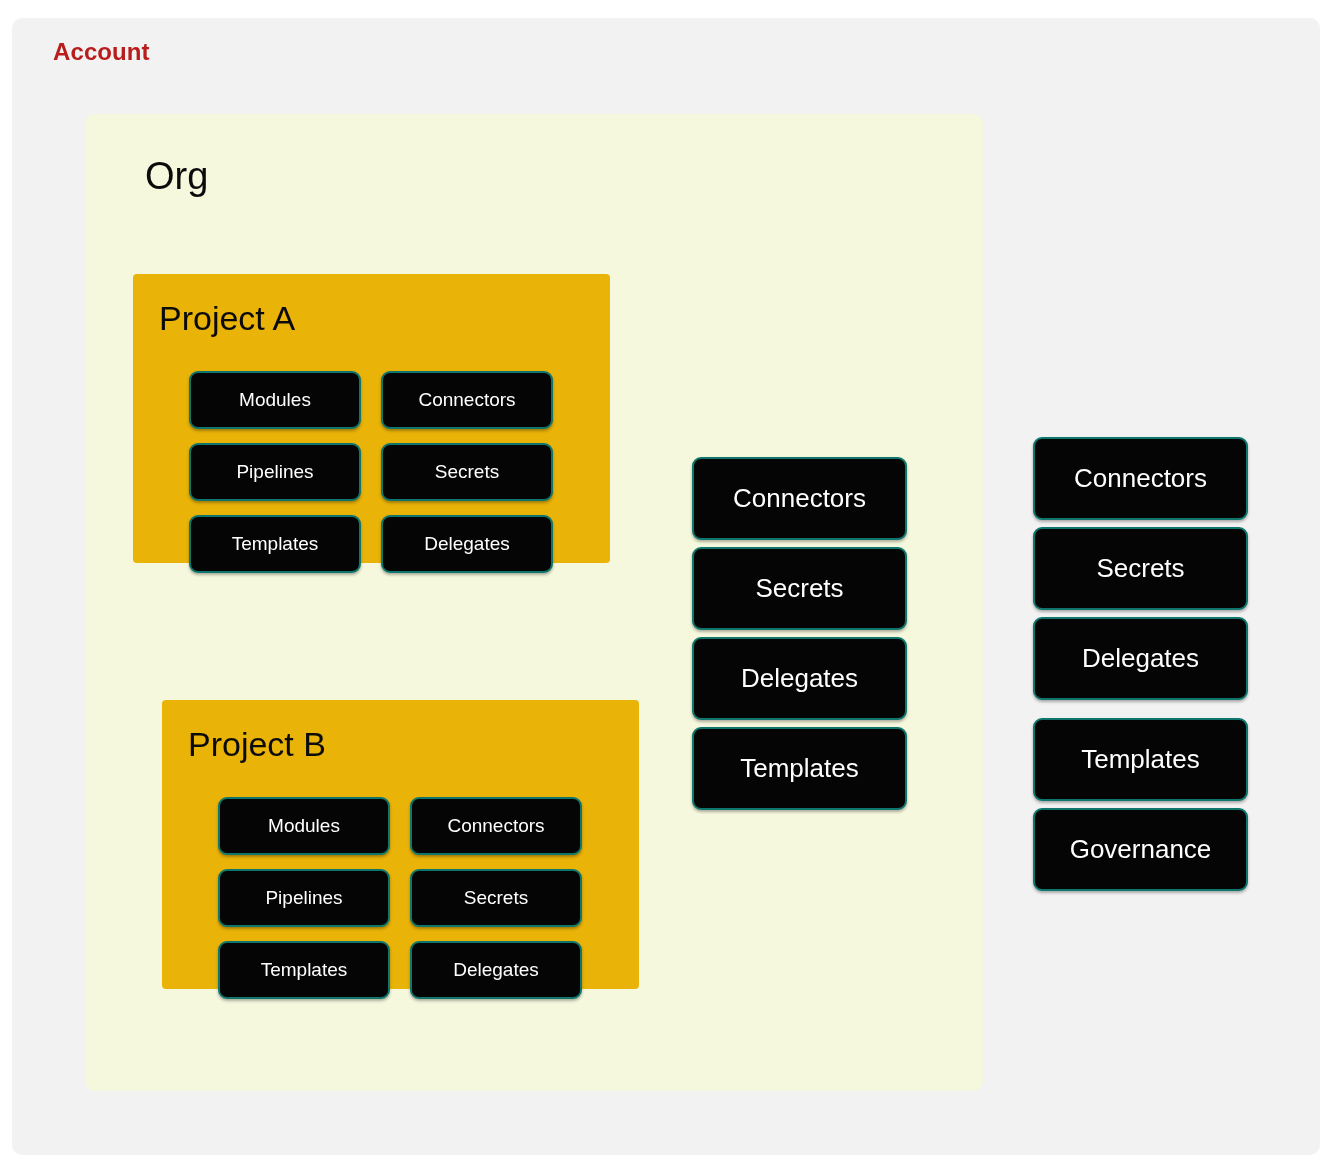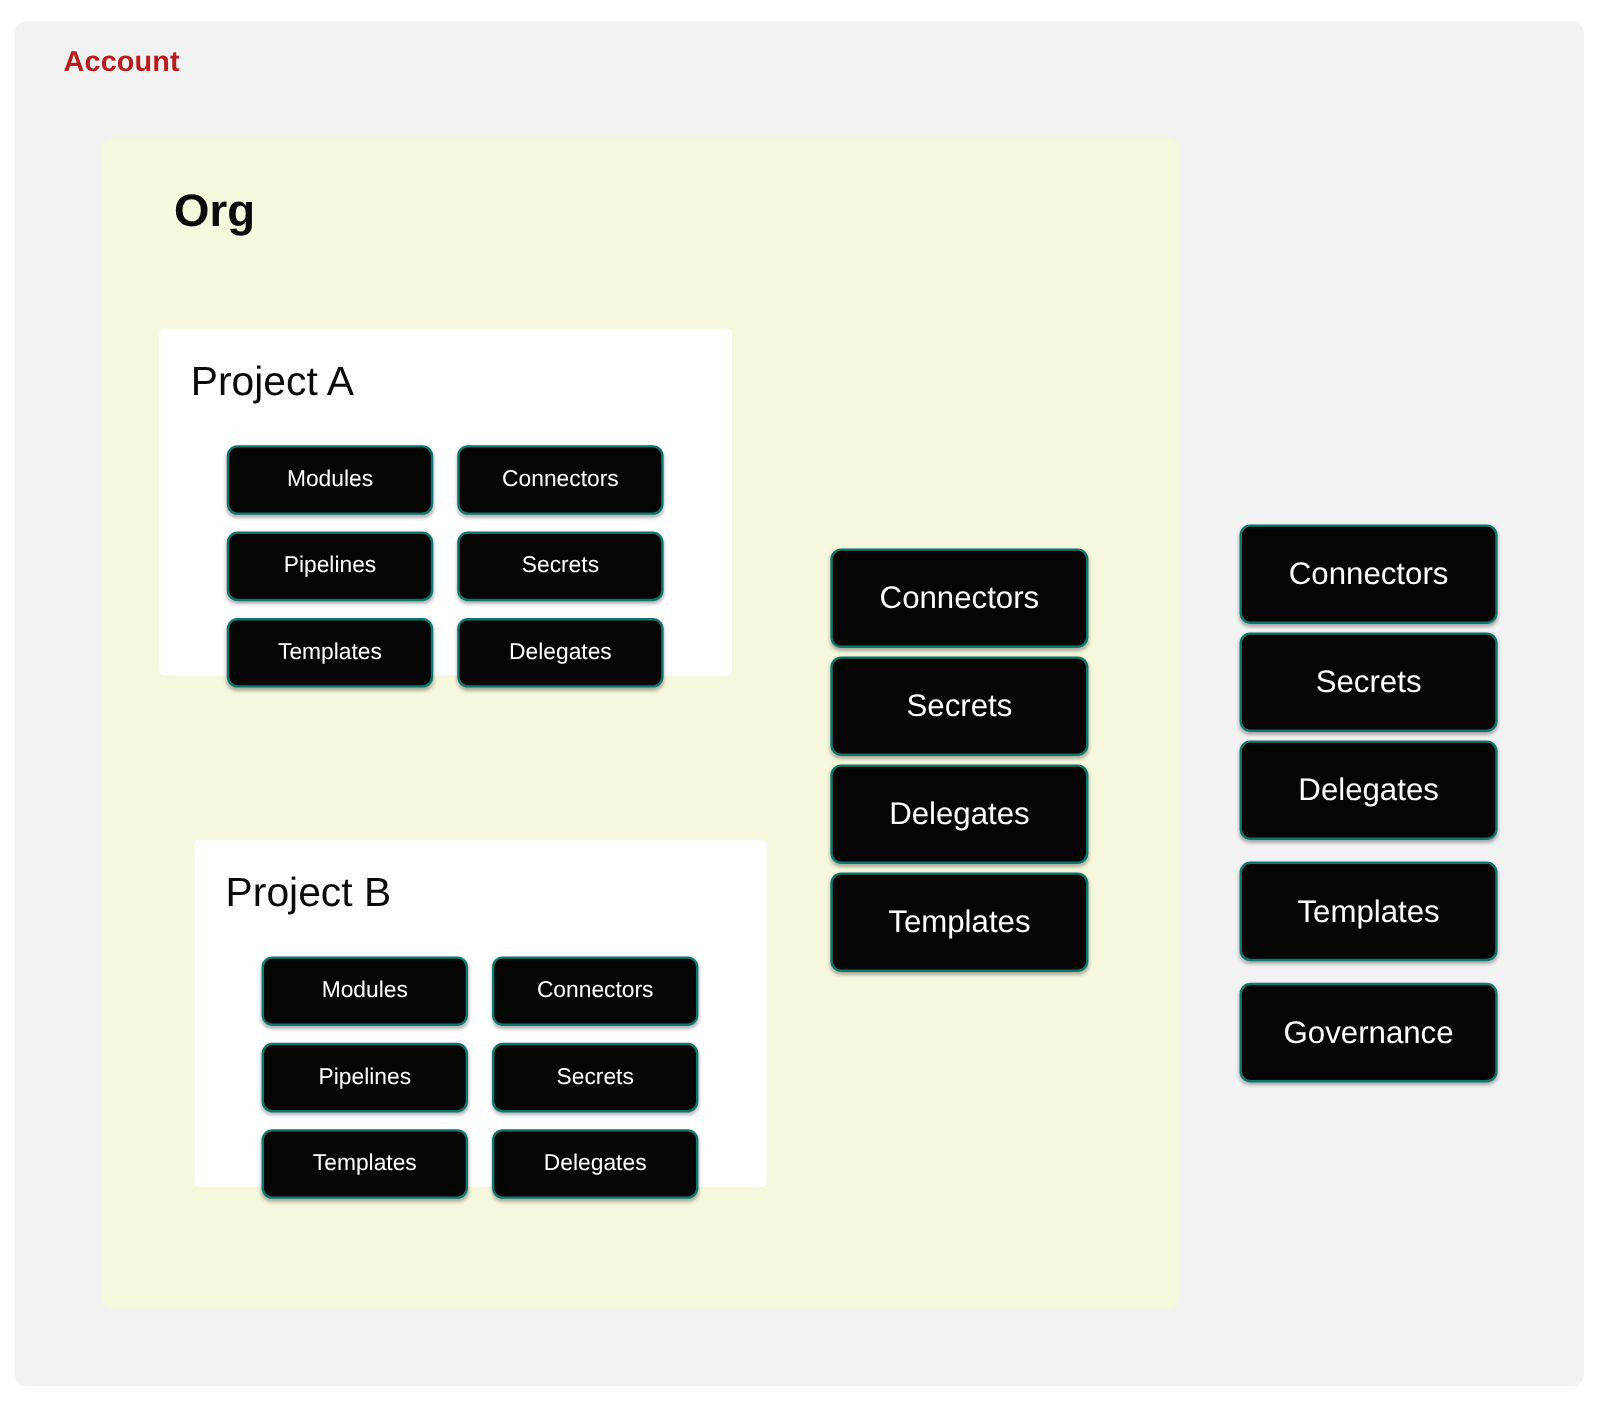--- a/index.html
+++ b/index.html
@@ -54,31 +54,31 @@
     border-radius: 10px;
     box-sizing: border-box;
   }
   .org-title {
     position: absolute;
     left: 60px;
     top: 43px;
     font-size: 38px;
     line-height: 1;
     color: #0b0b0b;
-    font-weight: 700;
+    font-weight: 400;
     white-space: nowrap;
   }
 
   
   .project-box {
     position: absolute;
     left: 48px;
     width: 477px;
     height: 289px;
-    background: #ffffff;
+    background: #eab308;
     border-radius: 4px;
     box-sizing: border-box;
   }
   .project-a { top: 160px; }
   .project-b { top: 586px; margin-left: 29px; }
 
   .project-title {
     position: absolute;
     left: 26px;
     top: 27px;
@@ -138,21 +138,21 @@
   
   .account-stack {
     position: absolute;
     left: 1021px;
     top: 419px;
     display: flex;
     flex-direction: column;
     gap: 7px;
   }
   .account-stack .chip:nth-child(4) { margin-top: 11px; }
-  .account-stack .chip:nth-child(5) { margin-top: 11px; }
+  .account-stack .chip:nth-child(5) { }
 </style>
 </head>
 <body>
 
 <div class="canvas">
 
   <div class="account-box">
 
     <div class="account-title">Account</div>
 

